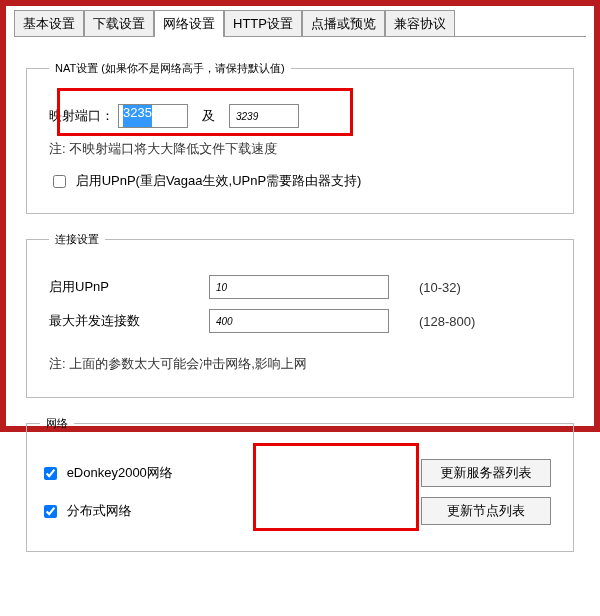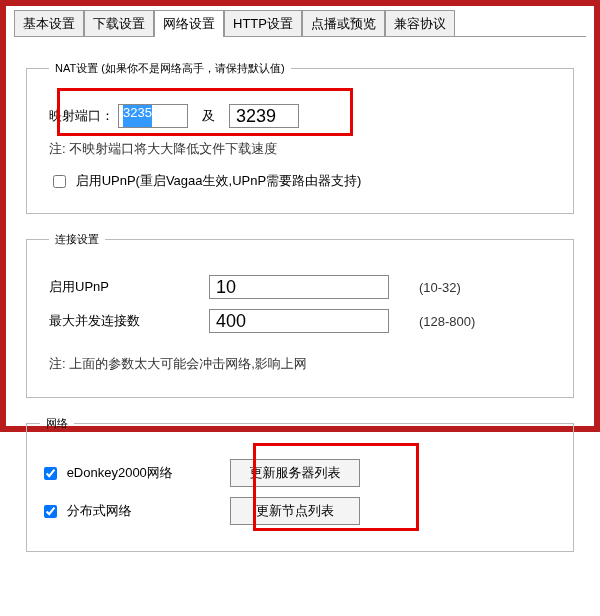--- a/index.html
+++ b/index.html
@@ -75,21 +75,22 @@
   }
   .row label.lbl {
     width: 160px;
   }
   .input {
     border: 1px solid #888;
     background: #fff;
     height: 24px;
     padding: 2px 6px;
     font-family: inherit;
-    font-size: 18px;
+    font-size: 10px;
+    font-style: italic;
   }
   .input.small { width: 70px; }
   .input.med { width: 180px; }
   .note {
     color: #333;
     margin: 12px 0;
   }
   .redbox {
     border: 3px solid #e60000;
     position: absolute;
@@ -113,20 +114,21 @@
     min-width: 130px;
     height: 28px;
     font-family: inherit;
     font-size: 13px;
     cursor: pointer;
   }
   .netrow {
     display: flex;
     align-items: center;
     margin: 10px 0;
+    justify-content: space-between;
   }
   .netrow .chklbl { width: 190px; }
   .selected-text {
     background: #3399ff;
     color: #fff;
   }
   fieldset.nat { padding-bottom: 8px; }
   fieldset.network { padding-bottom: 16px; padding-left: 13px; }
 </style>
 </head>

